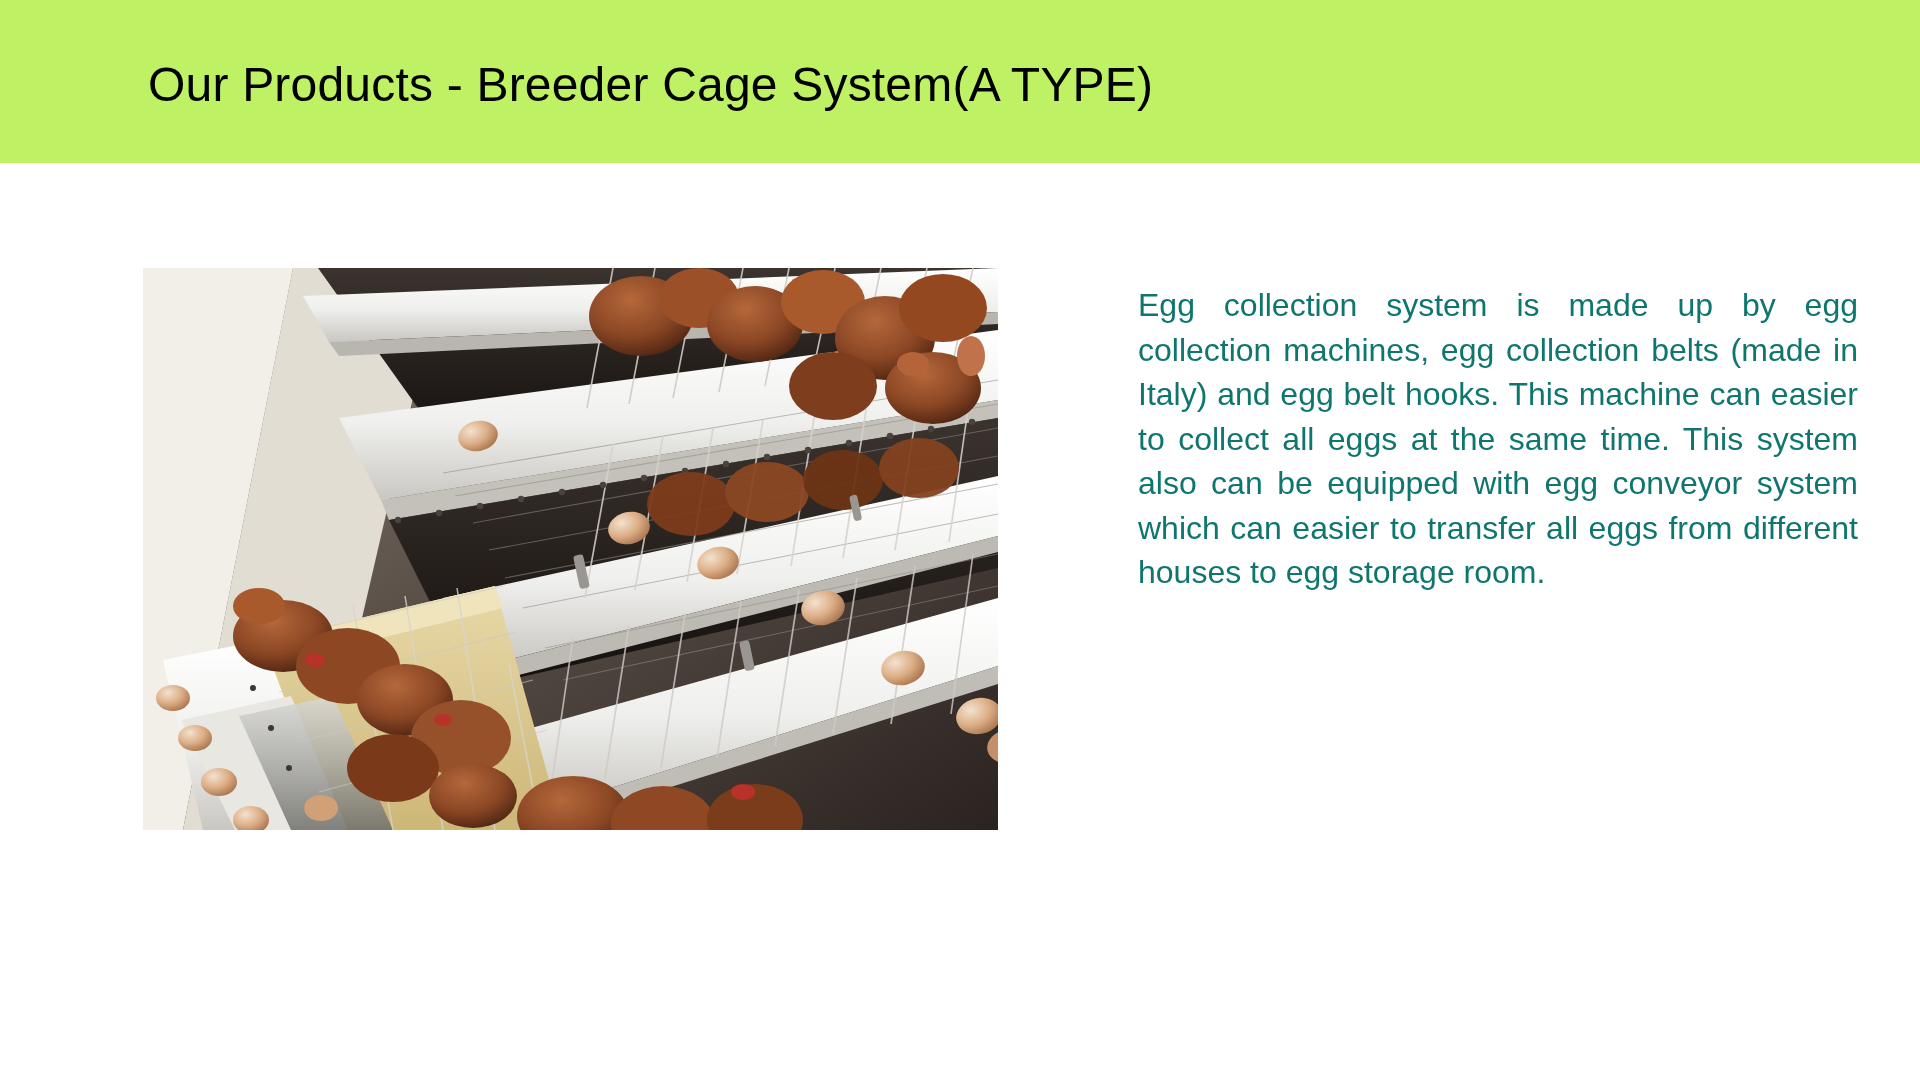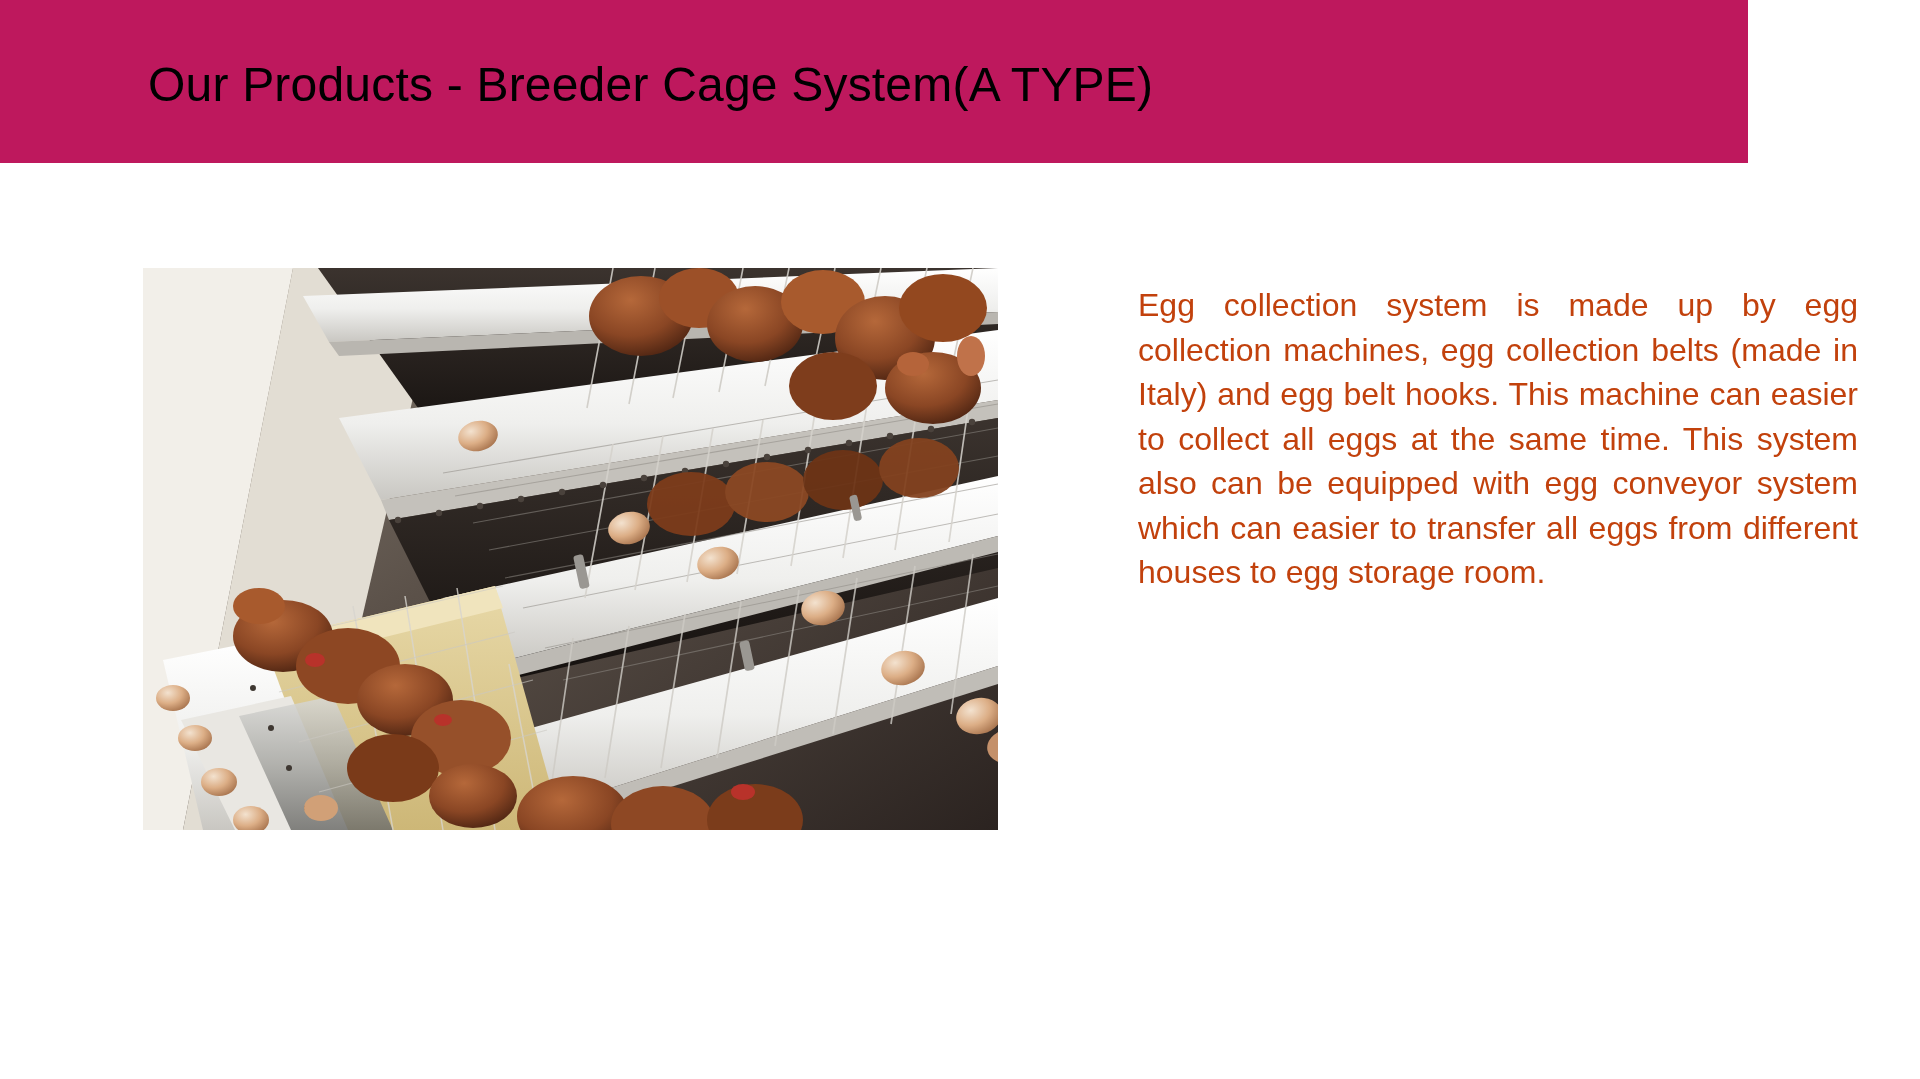--- a/index.html
+++ b/index.html
@@ -19,23 +19,23 @@
     position: absolute;
     inset: 0;
     background: #ffffff;
   }
 
   
   #title-banner {
     position: absolute;
     left: 0;
     top: 0;
-    width: 1748px;
+    width: 1920px;
     height: 163px;
-    background: #be185d;
+    background: #bef264;
   }
   #slide-title {
     position: absolute;
     left: 148px;
     top: 56px;
     font-size: 48px;
     line-height: 58px;
     color: #000000;
     font-weight: 400;
     letter-spacing: 0.2px;
@@ -55,21 +55,21 @@
   .photo-svg { display: block; width: 100%; height: 100%; }
 
   
   #body-text {
     position: absolute;
     left: 1138px;
     top: 283px;
     width: 720px;
     font-size: 32px;
     line-height: 44.5px;
-    color: #c2410c;
+    color: #0f766e;
     text-align: justify;
     text-justify: inter-word;
     font-weight: 400;
   }
 </style>
 </head>
 <body>
 
 <div id="slide">
 

